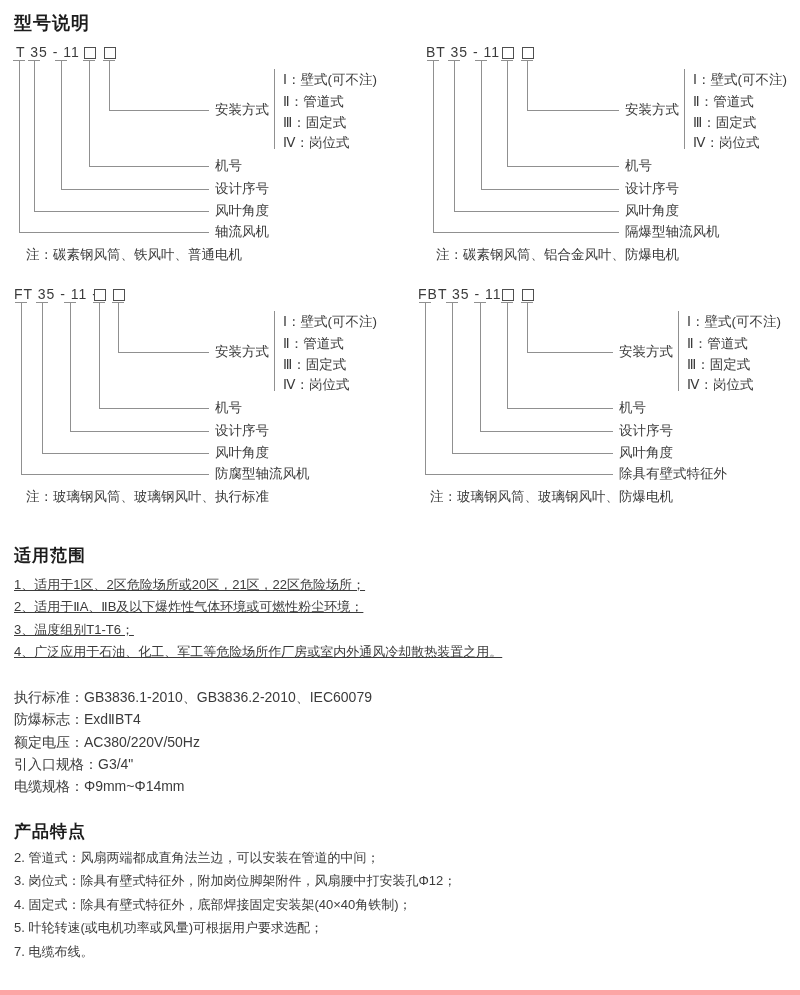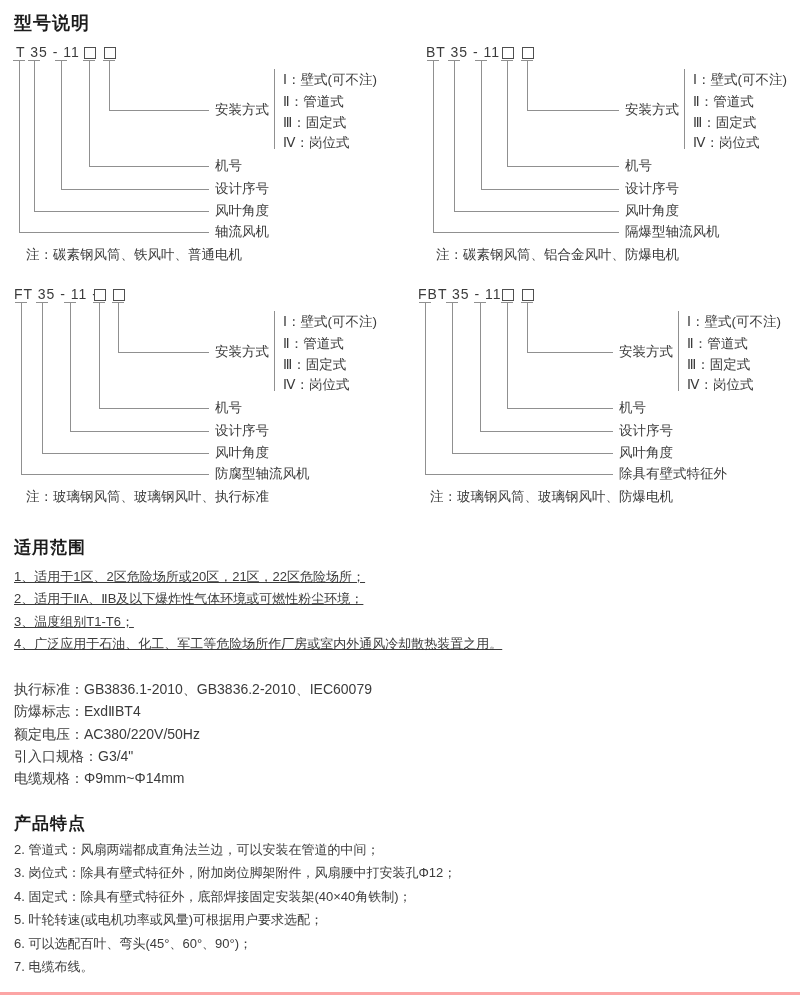--- a/index.html
+++ b/index.html
@@ -1,41 +1,41 @@
 <!DOCTYPE html>
 <html lang="zh"><head>
 <meta charset="utf-8">
 <style>
   html,body{margin:0;padding:0;}
   body{
     width:800px;height:995px;background:#ffffff;position:relative;overflow:hidden;
     font-family:"Liberation Sans","DejaVu Sans",sans-serif;
     color:#3b3b3b;
   }
-  .page{position:absolute;inset:0;border-bottom:3px solid #fca5a5;}
+  .page{position:absolute;inset:0;border-bottom:5px solid #fca5a5;}
   h1.title{position:absolute;left:14px;top:12px;margin:0;font-size:18px;line-height:22px;
     font-weight:bold;color:#1c1c1c;letter-spacing:1px;}
   h2.sec-title{margin:0;font-size:17px;line-height:20px;font-weight:bold;color:#1c1c1c;letter-spacing:1px;}
 
   
   .diagram{position:absolute;width:378px;height:232px;font-size:13.5px;}
   .mcode{position:absolute;top:0;font-size:14px;line-height:14px;letter-spacing:1px;white-space:nowrap;color:#3b3b3b;}
   .mbox{position:absolute;top:2px;width:10px;height:10px;border:1px solid #4f4f4f;background:#fff;}
   .co{display:contents;}
   .co i{position:absolute;background:#909090;display:block;}
   .co .cap{left:calc(var(--x) - 6px);top:15px;width:12px;height:1px;}
   .co .vl{left:var(--x);top:15px;width:1px;height:calc(var(--y) - 15px);}
   .co .hl{left:var(--x);top:var(--y);height:1px;width:calc(195px - var(--x));}
   .co .cl{position:absolute;left:201px;top:calc(var(--y) - 9px);line-height:18px;white-space:nowrap;}
   .bar{position:absolute;left:260px;top:24px;width:1px;height:80px;background:#909090;}
   .opt{position:absolute;left:269px;line-height:18px;white-space:nowrap;}
   .dnote{position:absolute;left:12px;top:201px;line-height:18px;white-space:nowrap;}
 
   
-  .sec{position:absolute;left:14px;right:14px;}
+  .sec{position:absolute;left:14px;right:14px;margin-top:8px;}
   #apply{top:538px;}
   #apply .items{margin-top:8px;}
   #apply p{margin:0;font-size:13px;line-height:22.4px;text-decoration:underline;}
   #specs{top:678px;}
   #specs p{margin:0;font-size:14px;line-height:22.3px;}
   #features{top:814px;}
   #features .items{margin-top:4px;}
   #features p{margin:0;font-size:13px;line-height:23.4px;}
 </style>
 </head>
@@ -183,18 +183,17 @@
     <p>电缆规格：Φ9mm~Φ14mm</p>
   </div>
 
   <div class="sec" id="features">
     <h2 class="sec-title">产品特点</h2>
     <div class="items">
       <p>2. 管道式：风扇两端都成直角法兰边，可以安装在管道的中间；</p>
       <p>3. 岗位式：除具有壁式特征外，附加岗位脚架附件，风扇腰中打安装孔Φ12；</p>
       <p>4. 固定式：除具有壁式特征外，底部焊接固定安装架(40×40角铁制)；</p>
       <p>5. 叶轮转速(或电机功率或风量)可根据用户要求选配；</p>
-      <p>6. 可以选配百叶、弯头(45°、60°、90°)；</p>
       <p>7. 电缆布线。</p>
     </div>
   </div>
 
 </div>
 
 </body></html>

